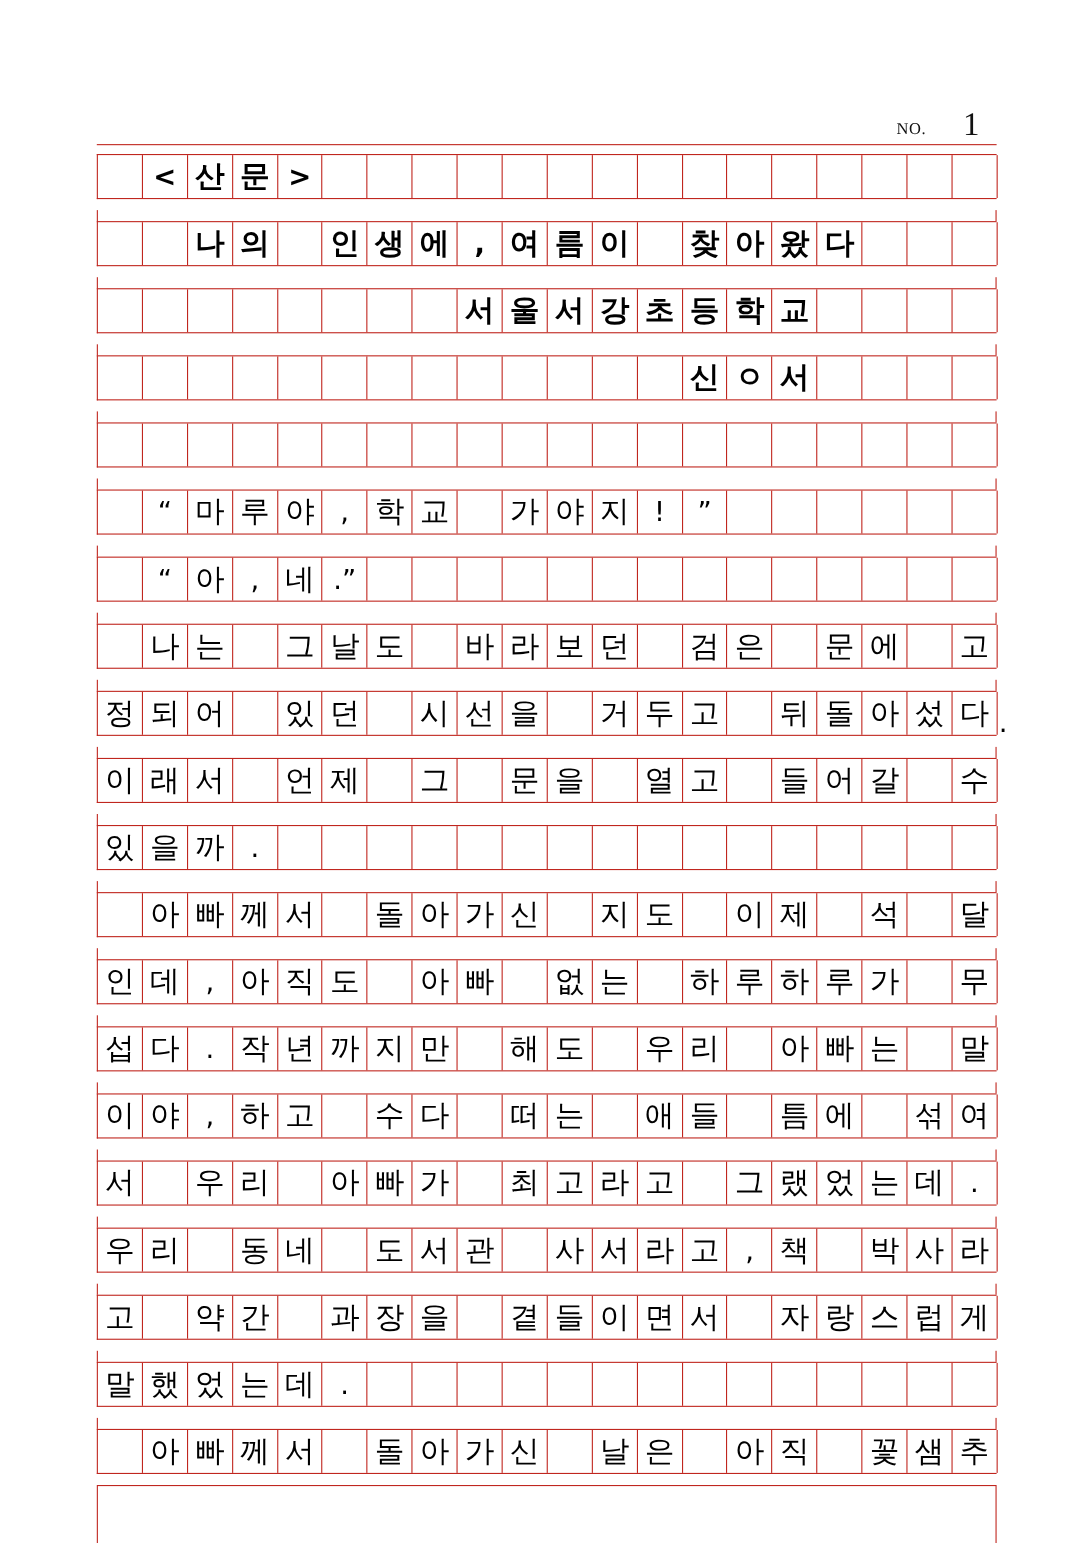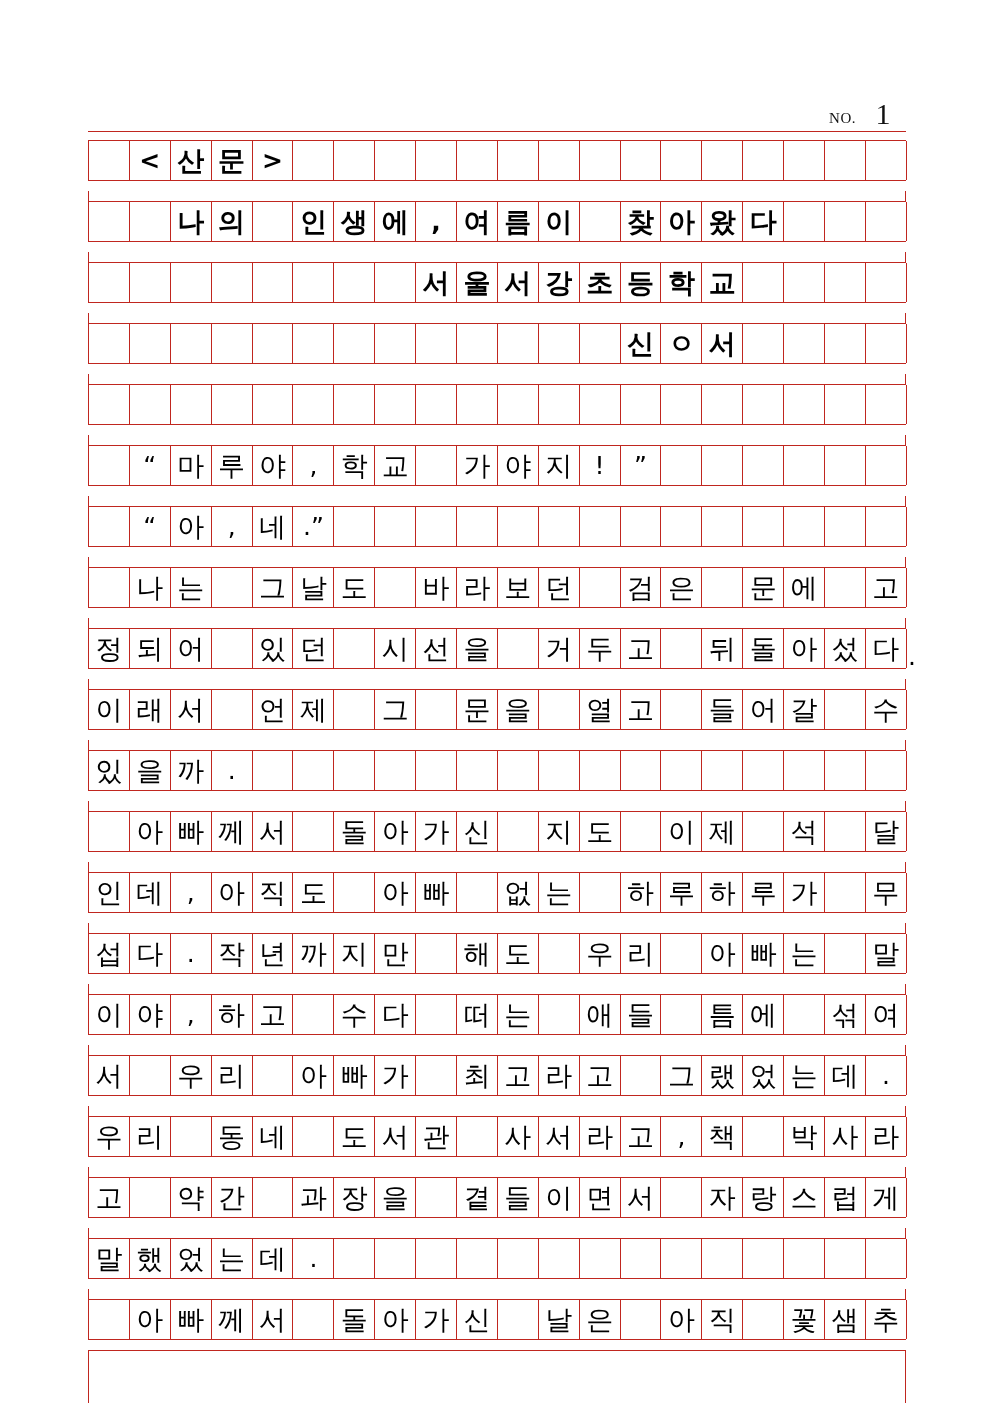--- a/index.html
+++ b/index.html
@@ -32,21 +32,21 @@
     width: 818px;
     height: 36px;
     border-bottom: 1.6px solid #c0261f;
   }
   #header-inner {
     position: absolute;
     right: 0;
     bottom: 2px;
     display: flex;
     align-items: flex-end;
-    gap: 10px;
+    gap: 24px;
   }
   .no-label {
     font-family: "Liberation Serif", "DejaVu Serif", serif;
     font-size: 15px;
     color: #111111;
     letter-spacing: 0.5px;
     line-height: 1;
     padding-bottom: 3px;
   }
   .no-value {

